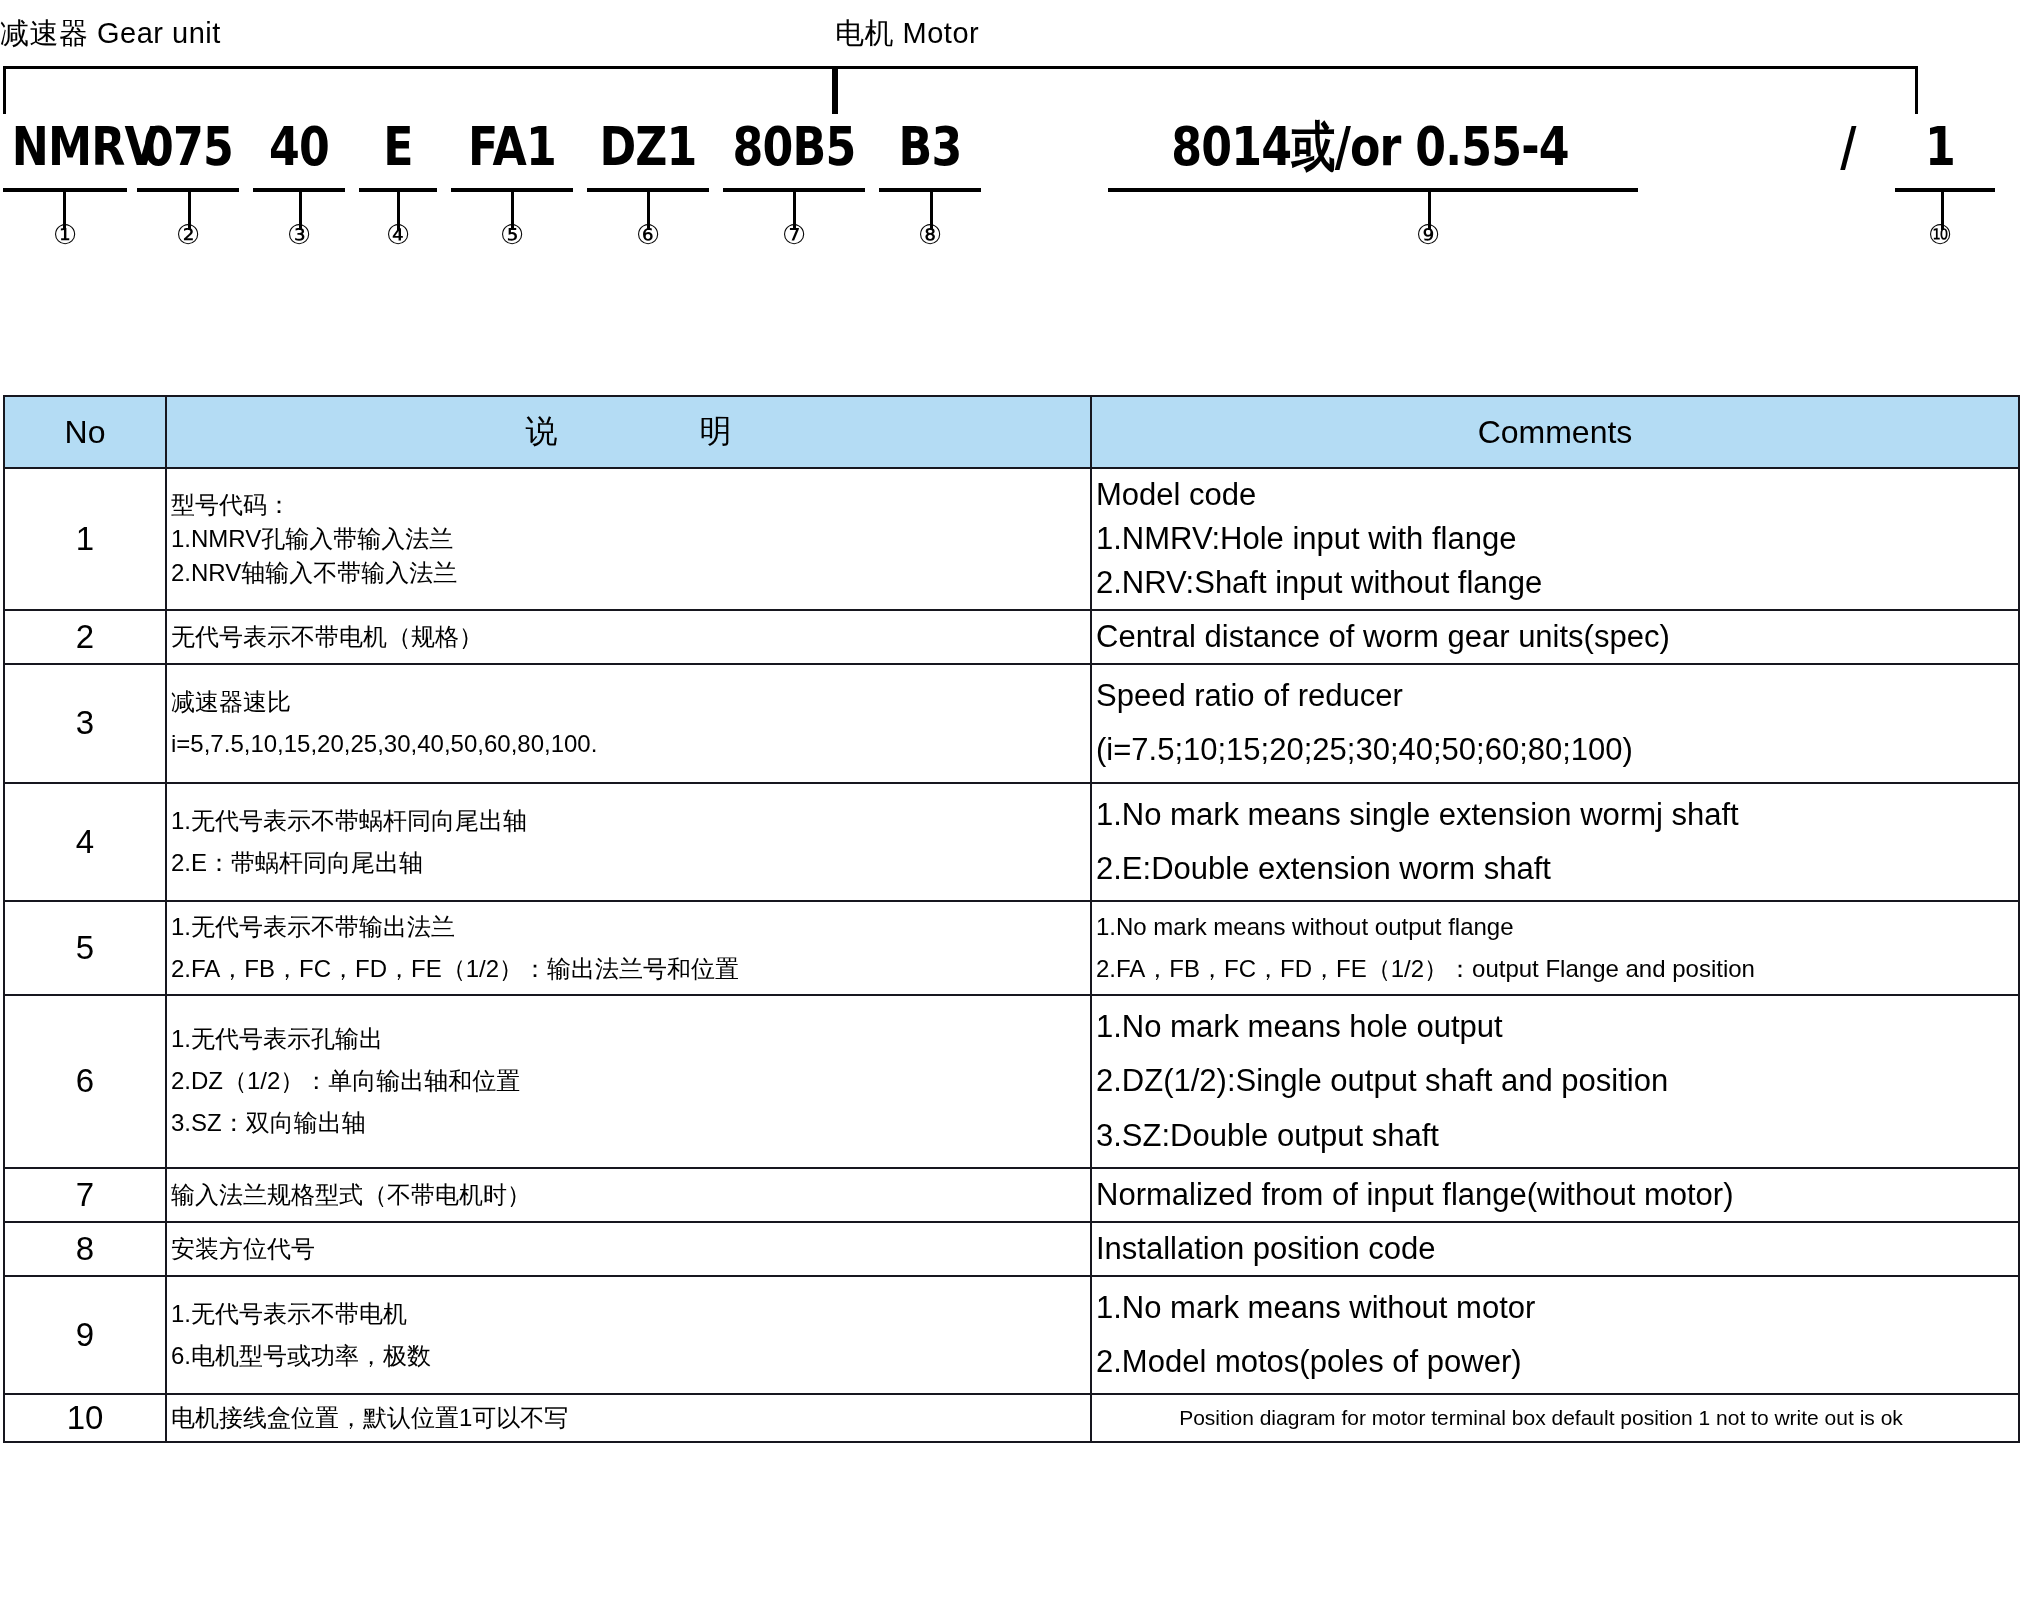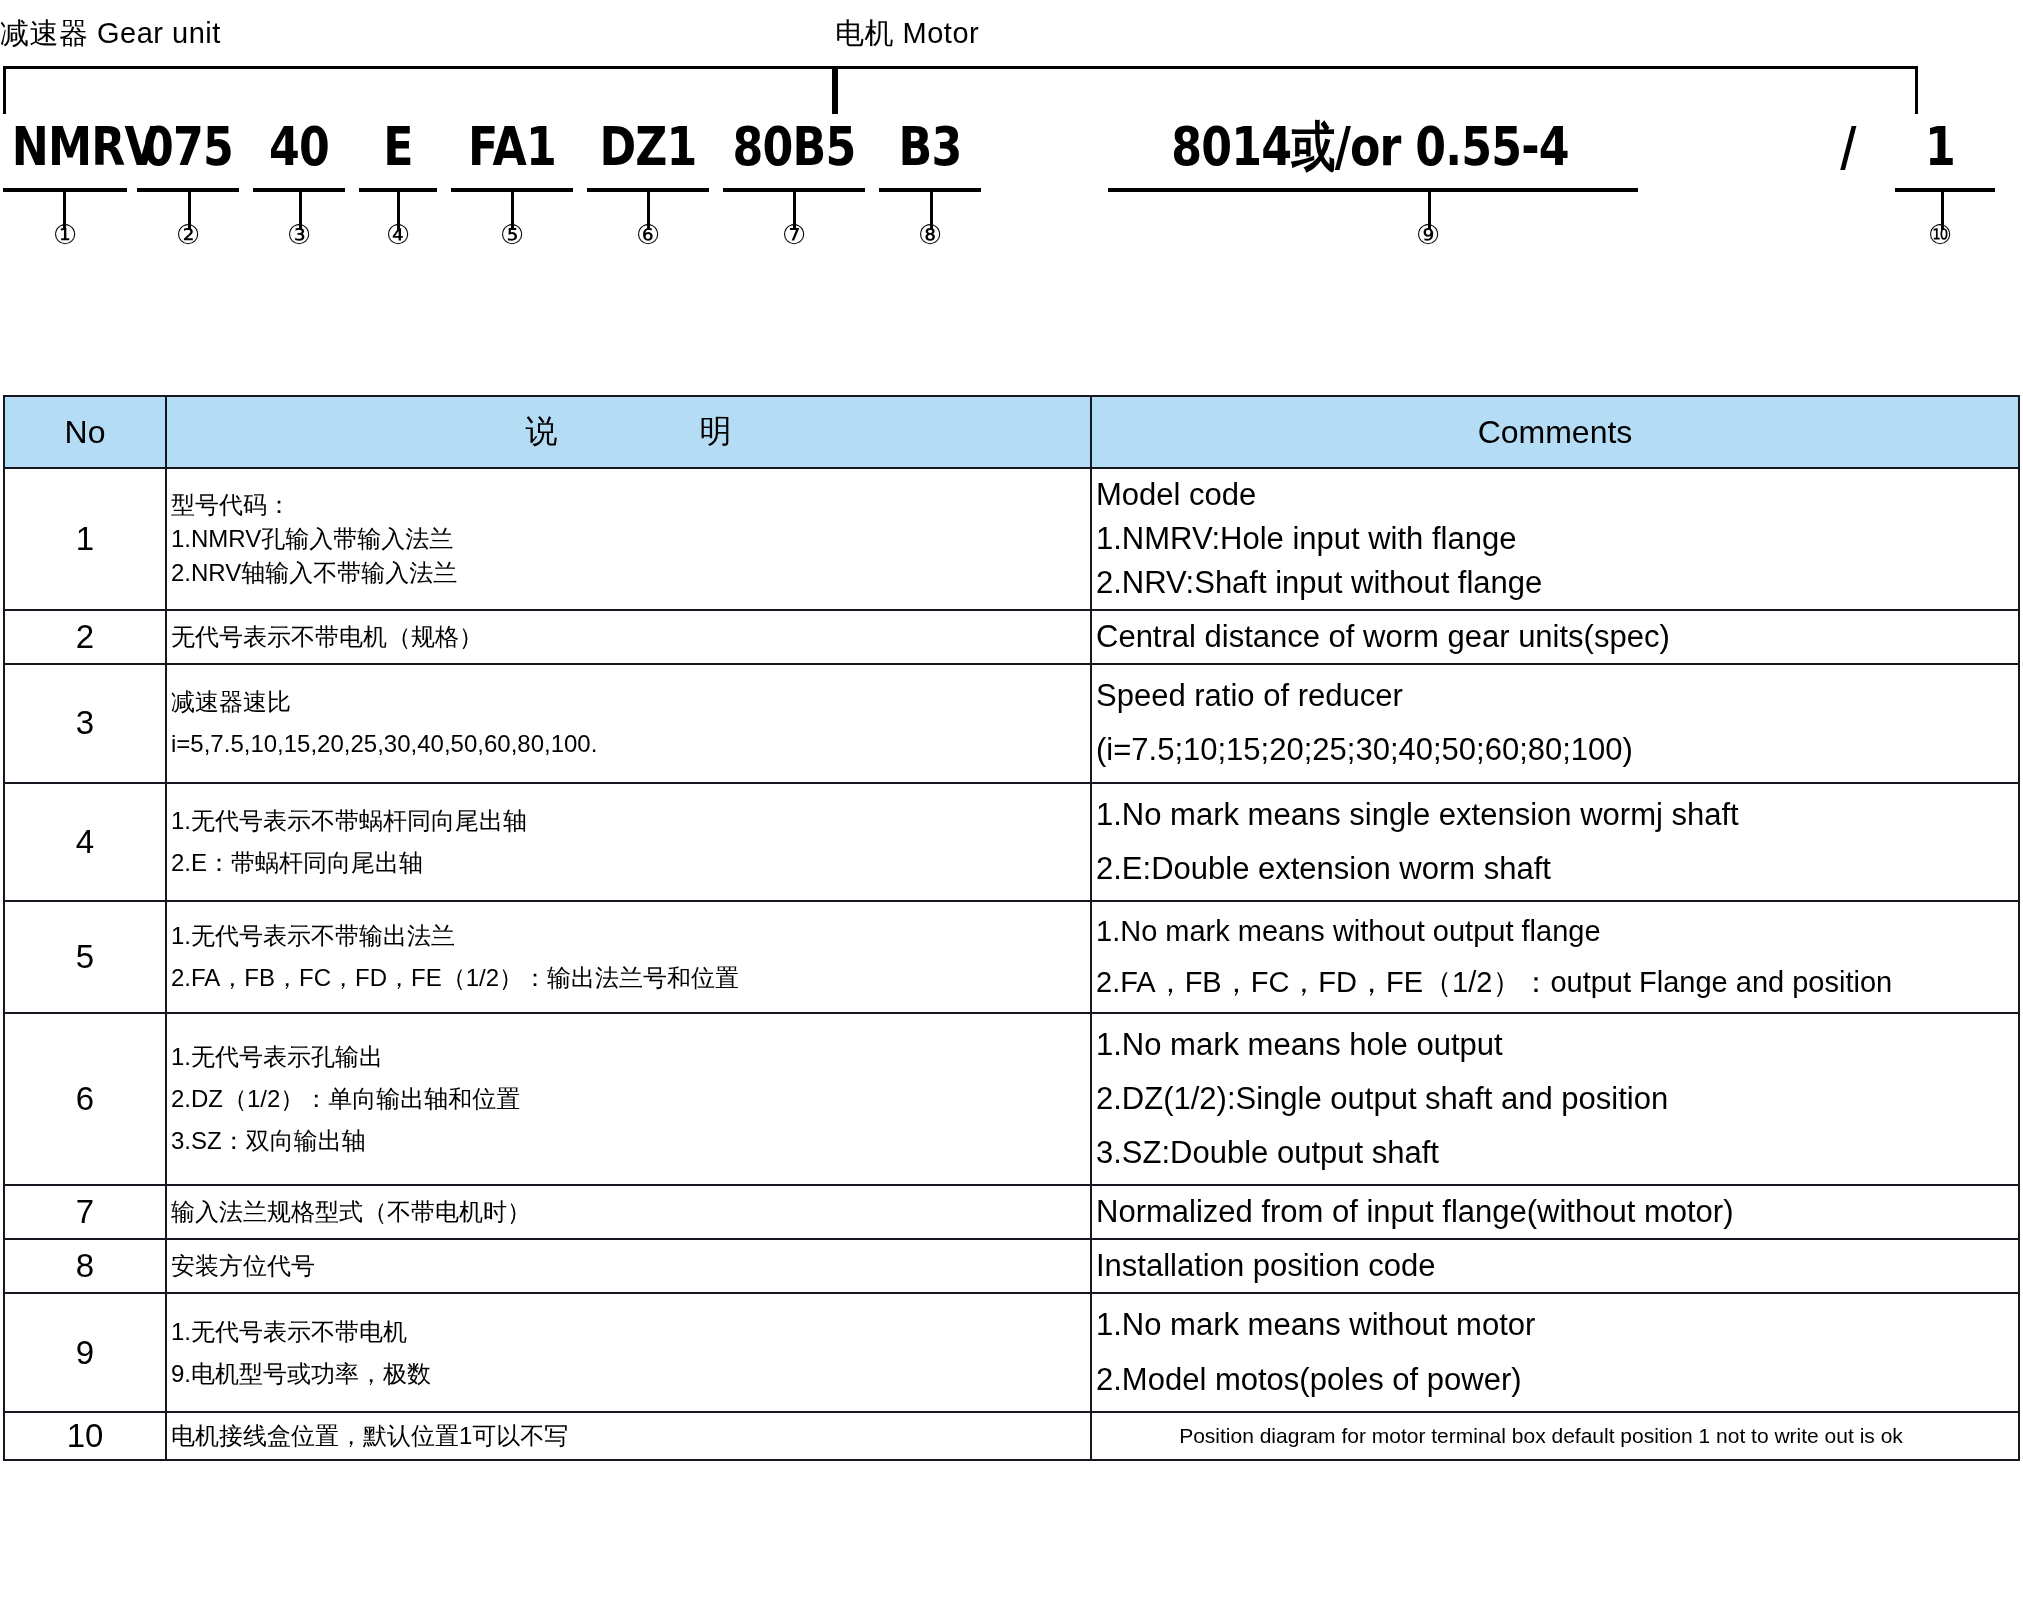--- a/index.html
+++ b/index.html
@@ -121,21 +121,21 @@
   .cell-cn .ln {
     font-size: 24px;
     line-height: 1.42;
     white-space: nowrap;
   }
   .cell-en .ln {
     font-size: 31px;
     line-height: 1.42;
     white-space: nowrap;
   }
-  .cell-en.tight .ln { font-size: 29px; }
+  .cell-en.tight .ln { font-size: 24px; }
   .cell-en.xsmall .ln {
     font-size: 21px;
     text-align: center;
     padding-right: 28px;
   }
   .cell-cn.loose .ln { line-height: 1.75; }
   .cell-en.loose .ln { line-height: 1.75; }
   .hdr-spaced { letter-spacing: 26px; padding-left: 26px; }
 </style>
 </head>
@@ -308,21 +308,21 @@
       </td>
       <td class="cell-en">
         <div class="ln">Installation position code</div>
       </td>
     </tr>
 
     <tr>
       <td class="cell-no">9</td>
       <td class="cell-cn loose">
         <div class="ln">1.无代号表示不带电机</div>
-        <div class="ln">9.电机型号或功率，极数</div>
+        <div class="ln">6.电机型号或功率，极数</div>
       </td>
       <td class="cell-en loose">
         <div class="ln">1.No mark means without motor</div>
         <div class="ln">2.Model motos(poles of power)</div>
       </td>
     </tr>
 
     <tr>
       <td class="cell-no">10</td>
       <td class="cell-cn">

